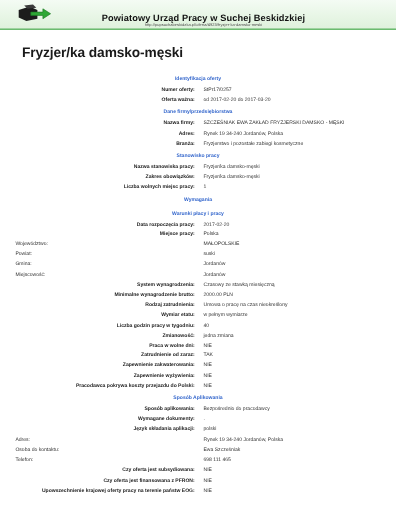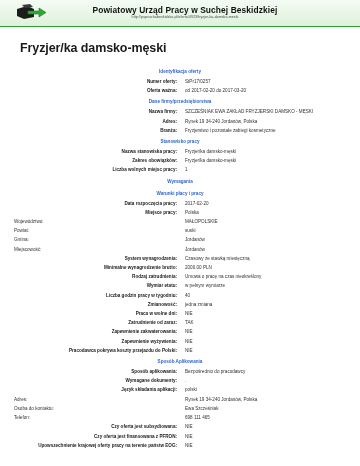--- a/index.html
+++ b/index.html
@@ -15,21 +15,21 @@
     overflow: hidden;
   }
 
   
   .site-header {
     position: relative;
     height: 26px;
     background: linear-gradient(to bottom, #f4fbf4 0%, #e8f6e6 55%, #dff1dc 100%);
     border-bottom: 1.5px solid #2e9e33;
     display: flex;
-    align-items: center;
+    align-items: flex-end;
     justify-content: center;
   }
   .logo {
     position: absolute;
     left: 14px;
     top: 3px;
     width: 34px;
     height: 19px;
   }
   .header-text {

